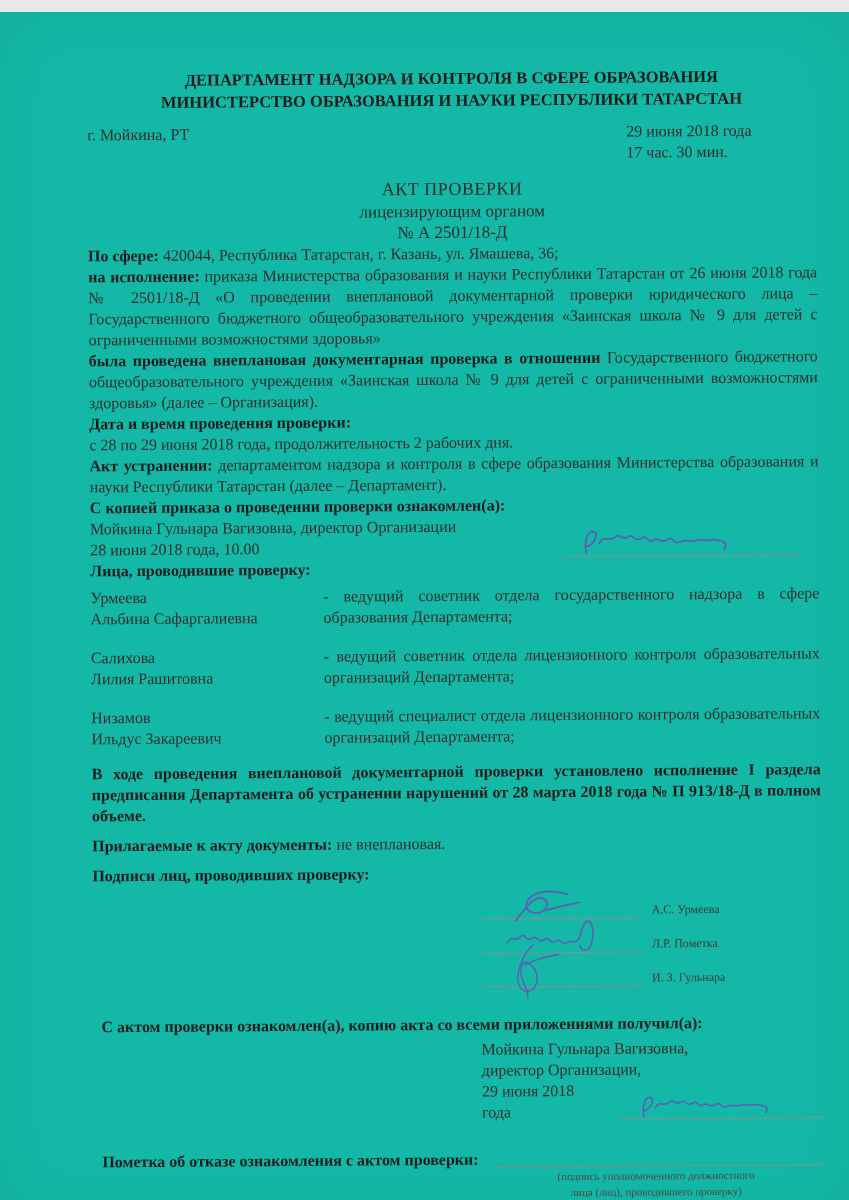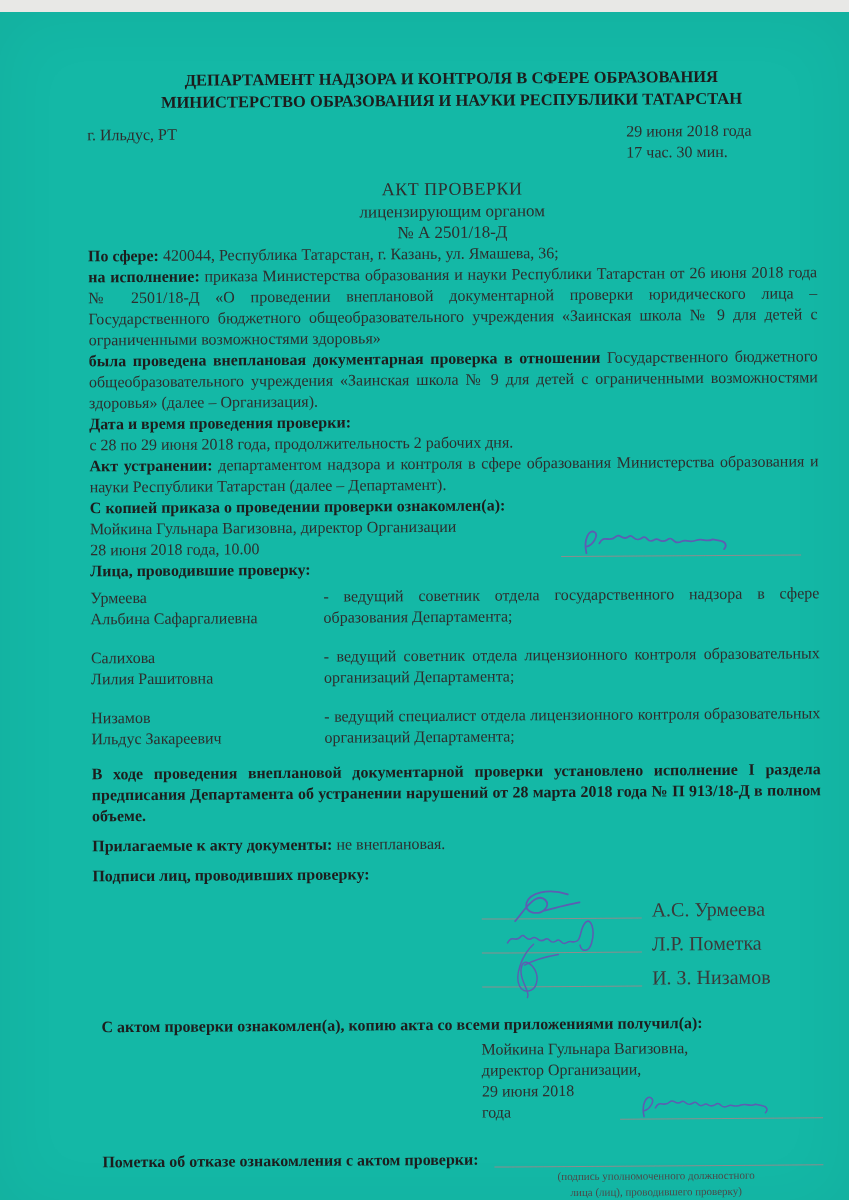--- a/index.html
+++ b/index.html
@@ -36,21 +36,21 @@
   .sig-svg{position:absolute;left:14px;bottom:-6px;}
   .insp-row{display:flex;margin-top:18px;font-size:16px;line-height:21px;}
   .insp-row.first{margin-top:6px;}
   .insp-name{width:233px;flex:none;}
   .insp-pos{flex:1;text-align:justify;}
   .findings{margin-top:14px !important;}
   .attach{margin-top:9px !important;}
   .signlabel{margin-top:9px !important;}
   .sig-table{width:330px;margin-left:auto;margin-right:10px;margin-top:2px;}
   .sigrow{display:flex;align-items:flex-end;height:34px;}
-  .sig-name{font-size:20px;line-height:18px;margin-left:10px;white-space:nowrap;color:#3a3a3a;}
+  .sig-name{font-size:12px;line-height:18px;margin-left:10px;white-space:nowrap;color:#3a3a3a;}
   .acq-label{margin-top:26px !important;padding-left:8px;}
   .acq-block{margin-left:388px;margin-top:4px;font-size:16px;line-height:21px;}
   .acq-date-row{display:flex;align-items:flex-end;}
   .acq-date-row .sig-line{margin-left:14px;margin-bottom:2px;}
   .refusal-row{display:flex;margin-top:26px;align-items:flex-start;}
   .refusal-label{font-size:16px;line-height:21px;padding-left:8px;white-space:nowrap;}
   .refusal-sign{flex:1;margin-left:10px;margin-top:4px;}
   .refusal-line{border-bottom:1.2px solid #8d8d8d;height:14px;margin-left:6px;}
   .refusal-cap{text-align:center;font-size:11px;line-height:14px;color:#4a4a4a;margin-top:2px;}
   svg.sig{overflow:visible;}
@@ -61,21 +61,21 @@
 
 <div class="page">
   <div class="content">
 
     <div class="org-header">
       <div>ДЕПАРТАМЕНТ НАДЗОРА И КОНТРОЛЯ В СФЕРЕ ОБРАЗОВАНИЯ</div>
       <div>МИНИСТЕРСТВО ОБРАЗОВАНИЯ И НАУКИ РЕСПУБЛИКИ ТАТАРСТАН</div>
     </div>
 
     <div class="place-date-row">
-      <div>г. Ильдус, РТ</div>
+      <div>г. Мойкина, РТ</div>
       <div class="date-block">
         <div>29 июня 2018 года</div>
         <div>17 час. 30 мин.</div>
       </div>
     </div>
 
     <div class="doc-title">
       <div class="t1">АКТ ПРОВЕРКИ</div>
       <div>лицензирующим органом</div>
       <div>№ А 2501/18-Д</div>
@@ -152,21 +152,21 @@
           </svg>
         </div>
         <span class="sig-name">Л.Р. Пометка</span>
       </div>
       <div class="sigrow">
         <div class="sig-line w160">
           <svg class="sig sig-svg" width="78" height="60" viewBox="0 0 120 92" style="bottom:-14px">
             <path d="M58,6 C40,22 28,54 36,70 C42,82 58,80 62,66 C66,52 58,38 48,34 C40,31 36,44 40,58 C44,72 52,82 48,88 M44,38 C62,28 84,24 96,22"></path>
           </svg>
         </div>
-        <span class="sig-name">И. З. Низамов</span>
+        <span class="sig-name">И. З. Гульнара</span>
       </div>
     </div>
 
     <p class="bodyp b acq-label">С актом проверки ознакомлен(а), копию акта со всеми приложениями получил(а):</p>
 
     <div class="acq-block">
       <div>Мойкина Гульнара Вагизовна,</div>
       <div>директор Организации,</div>
       <div class="acq-date-row">
         <span>29 июня 2018 года</span>

